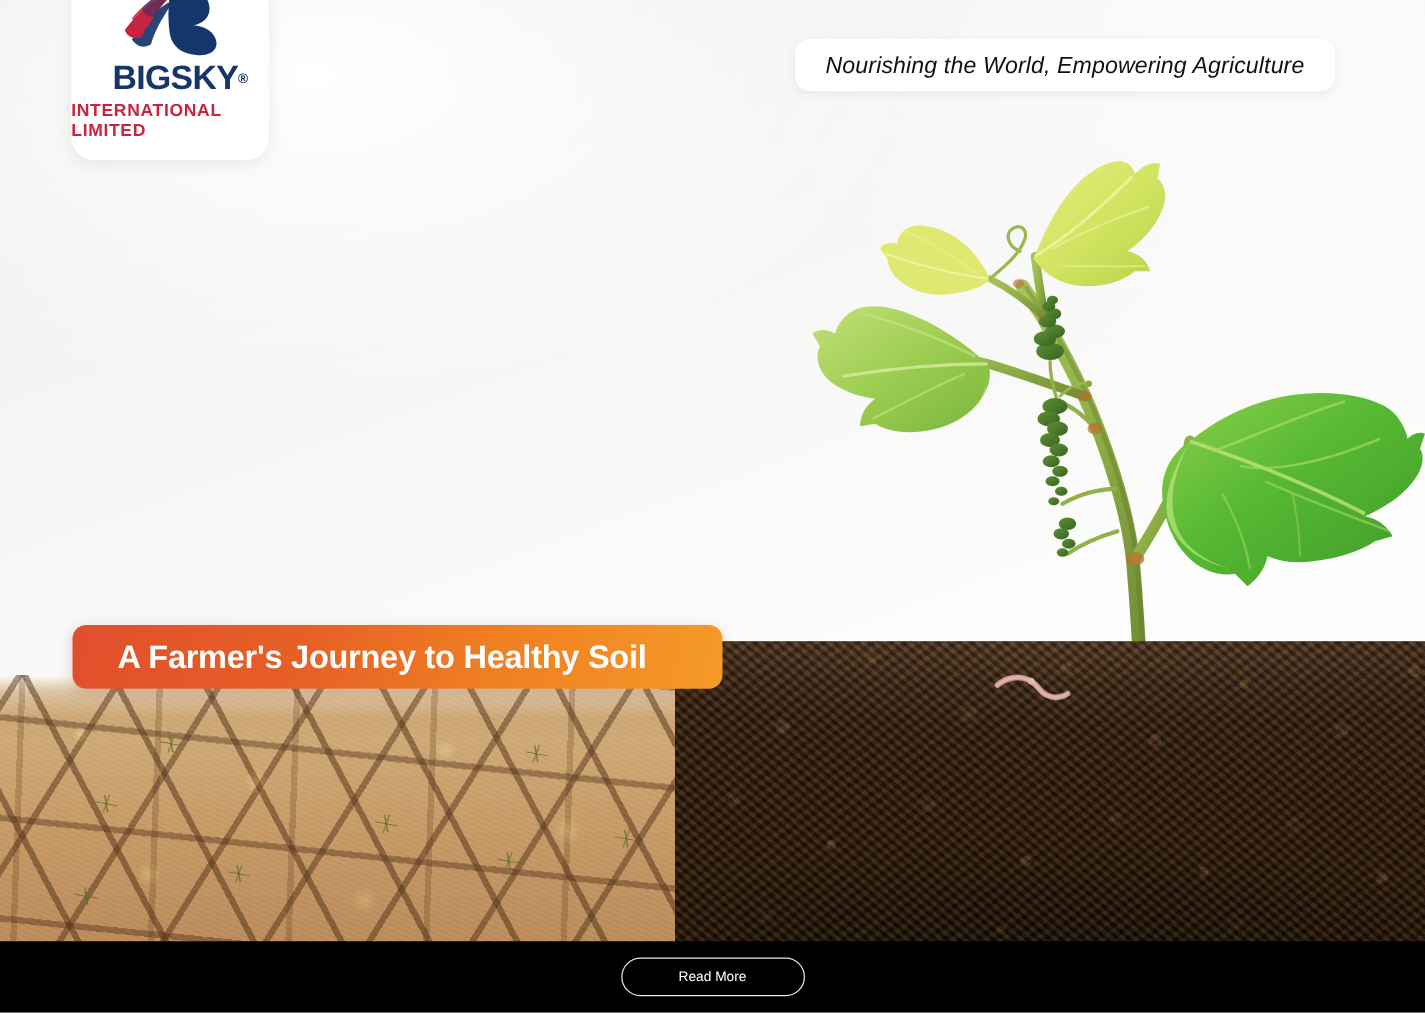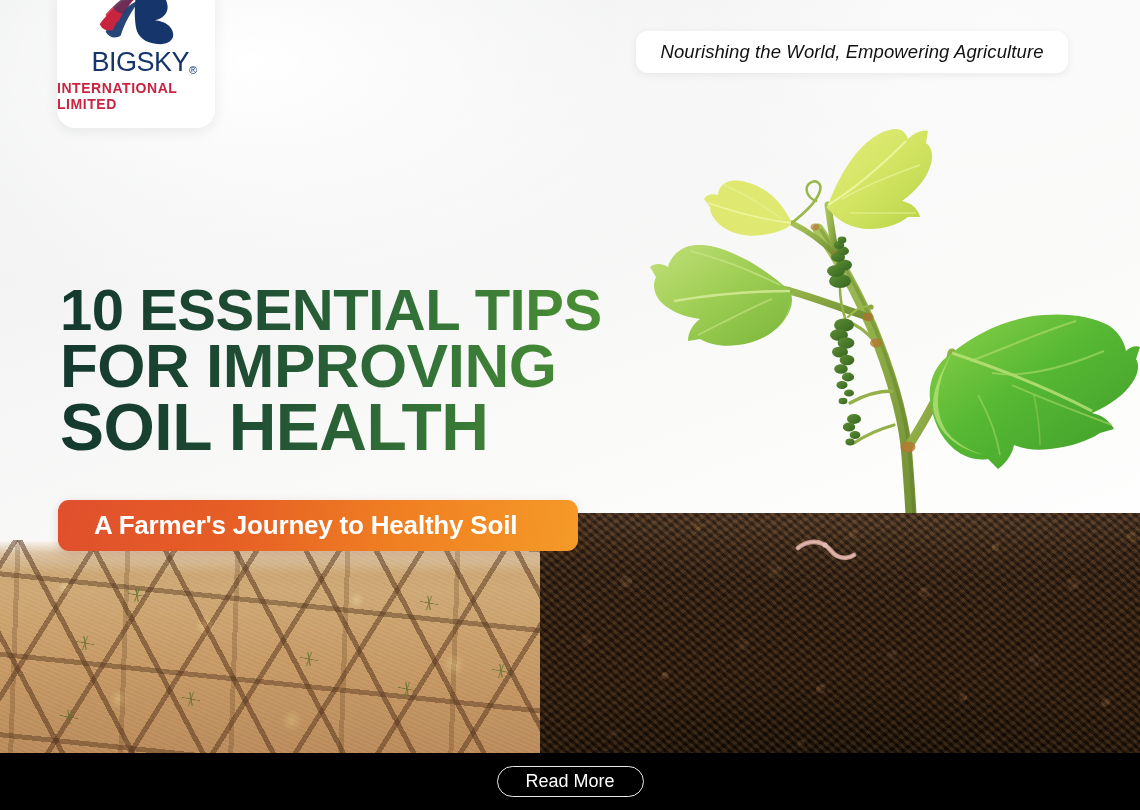--- a/index.html
+++ b/index.html
@@ -137,22 +137,22 @@
   
   .logo-card {
     position:absolute; left:57px; top:-14px; width:158px; height:142px;
     background:#fff; border-radius:18px;
     box-shadow:0 3px 14px rgba(0,0,0,.08);
     display:flex; flex-direction:column; align-items:center; justify-content:flex-end;
     padding-bottom:16px;
   }
   .logo-mark { width:92px; height:62px; margin-bottom:4px; }
   .logo-wordmark {
-    display:flex; align-items:flex-end;
-    font-size:27px; font-weight:normal; letter-spacing:-.5px;
+    display:flex; align-items:center;
+    font-size:27px; font-weight:bold; letter-spacing:-.5px;
     color:#16356b; line-height:1;margin-left:16px;
   }
   .logo-reg { font-size:11px; line-height:1; margin-top:1px; }
   .logo-sub {
     font-size:14px; font-weight:bold; letter-spacing:.55px;
     color:#c9243f; margin-top:4px;
   }
 
   
   .tagline-pill {
@@ -193,21 +193,21 @@
   }
 
   
   .footer {
     position:absolute; left:0; top:753px; width:1140px; height:57px;
     background:#000;
     display:flex; align-items:center; justify-content:center; gap:28px;
   }
   .read-more {
     width:147px; height:31px; border:1.6px solid #e8e8e8;
-    border-radius:16px; color:#fff; font-size:18px;
+    border-radius:16px; color:#fff; font-size:11px;
     display:flex; align-items:center; justify-content:center;
     background:transparent;
   }
   .website {
     color:#fff; font-size:24px; letter-spacing:3.3px;
     font-weight:400;
   }
 </style>
 </head>
 <body>
@@ -420,25 +420,20 @@
       <span>BIGSKY</span>
       <span class="logo-reg">®</span>
     </div>
     <div class="logo-sub">INTERNATIONAL LIMITED</div>
   </div>
 
   <div class="tagline-pill">
     <span class="tagline-text">Nourishing the World, Empowering Agriculture</span>
   </div>
 
-  <div class="headline">
-    <div class="headline-line l1">10 ESSENTIAL TIPS</div>
-    <div class="headline-line l2">FOR IMPROVING</div>
-    <div class="headline-line l3">SOIL HEALTH</div>
-  </div>
 
   <div class="subtitle-badge">
     <span class="subtitle-text">A Farmer's Journey to Healthy Soil</span>
   </div>
 
   <div class="footer">
     <div class="read-more">Read More</div>
   </div>
 
 </div>

